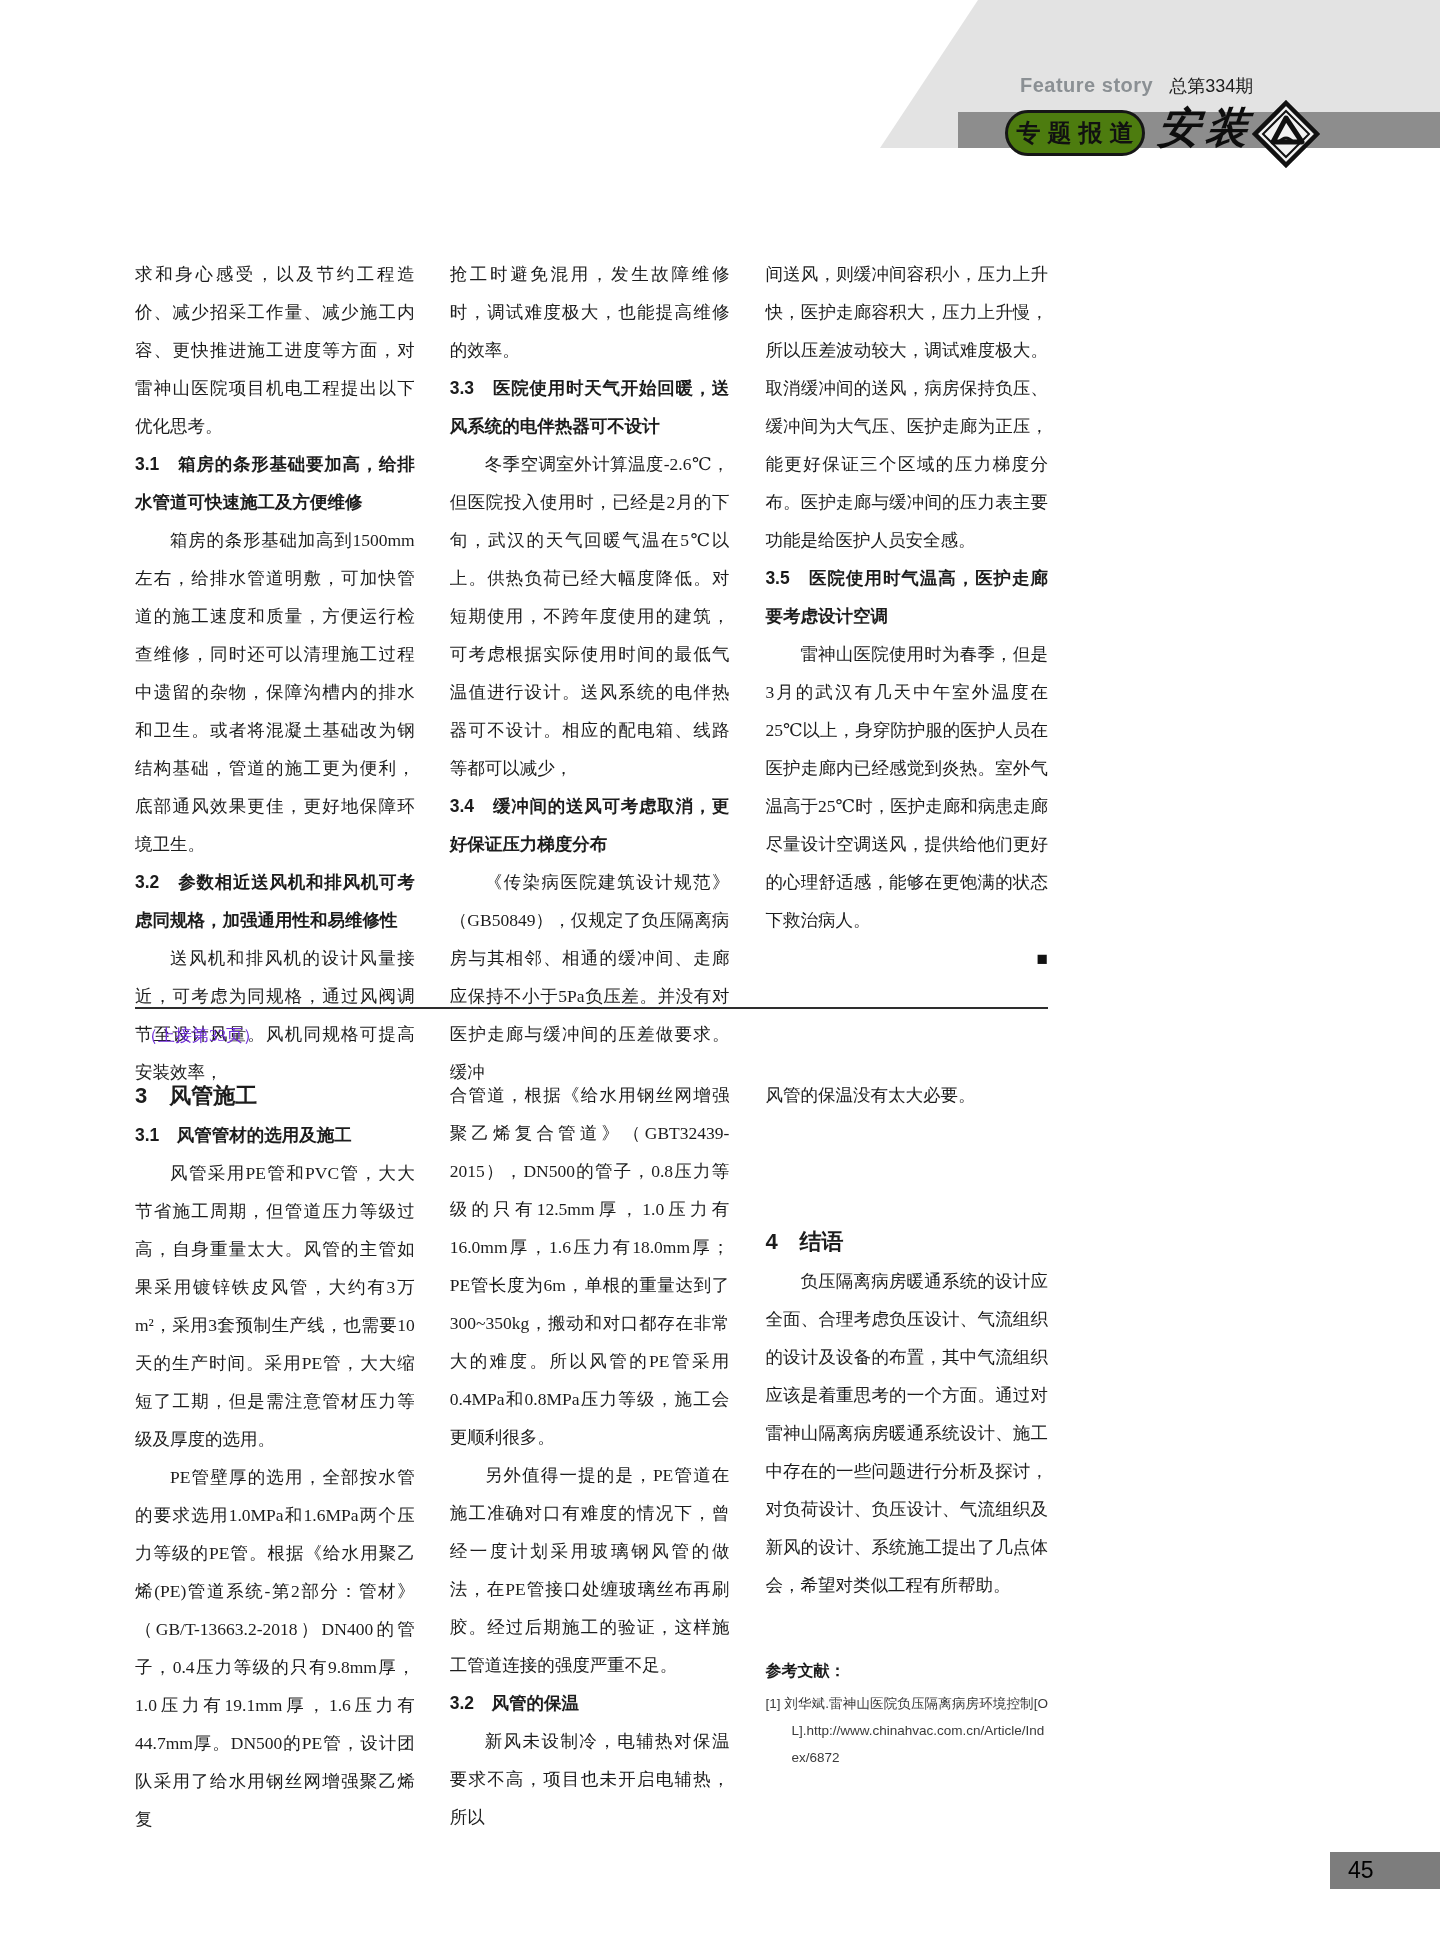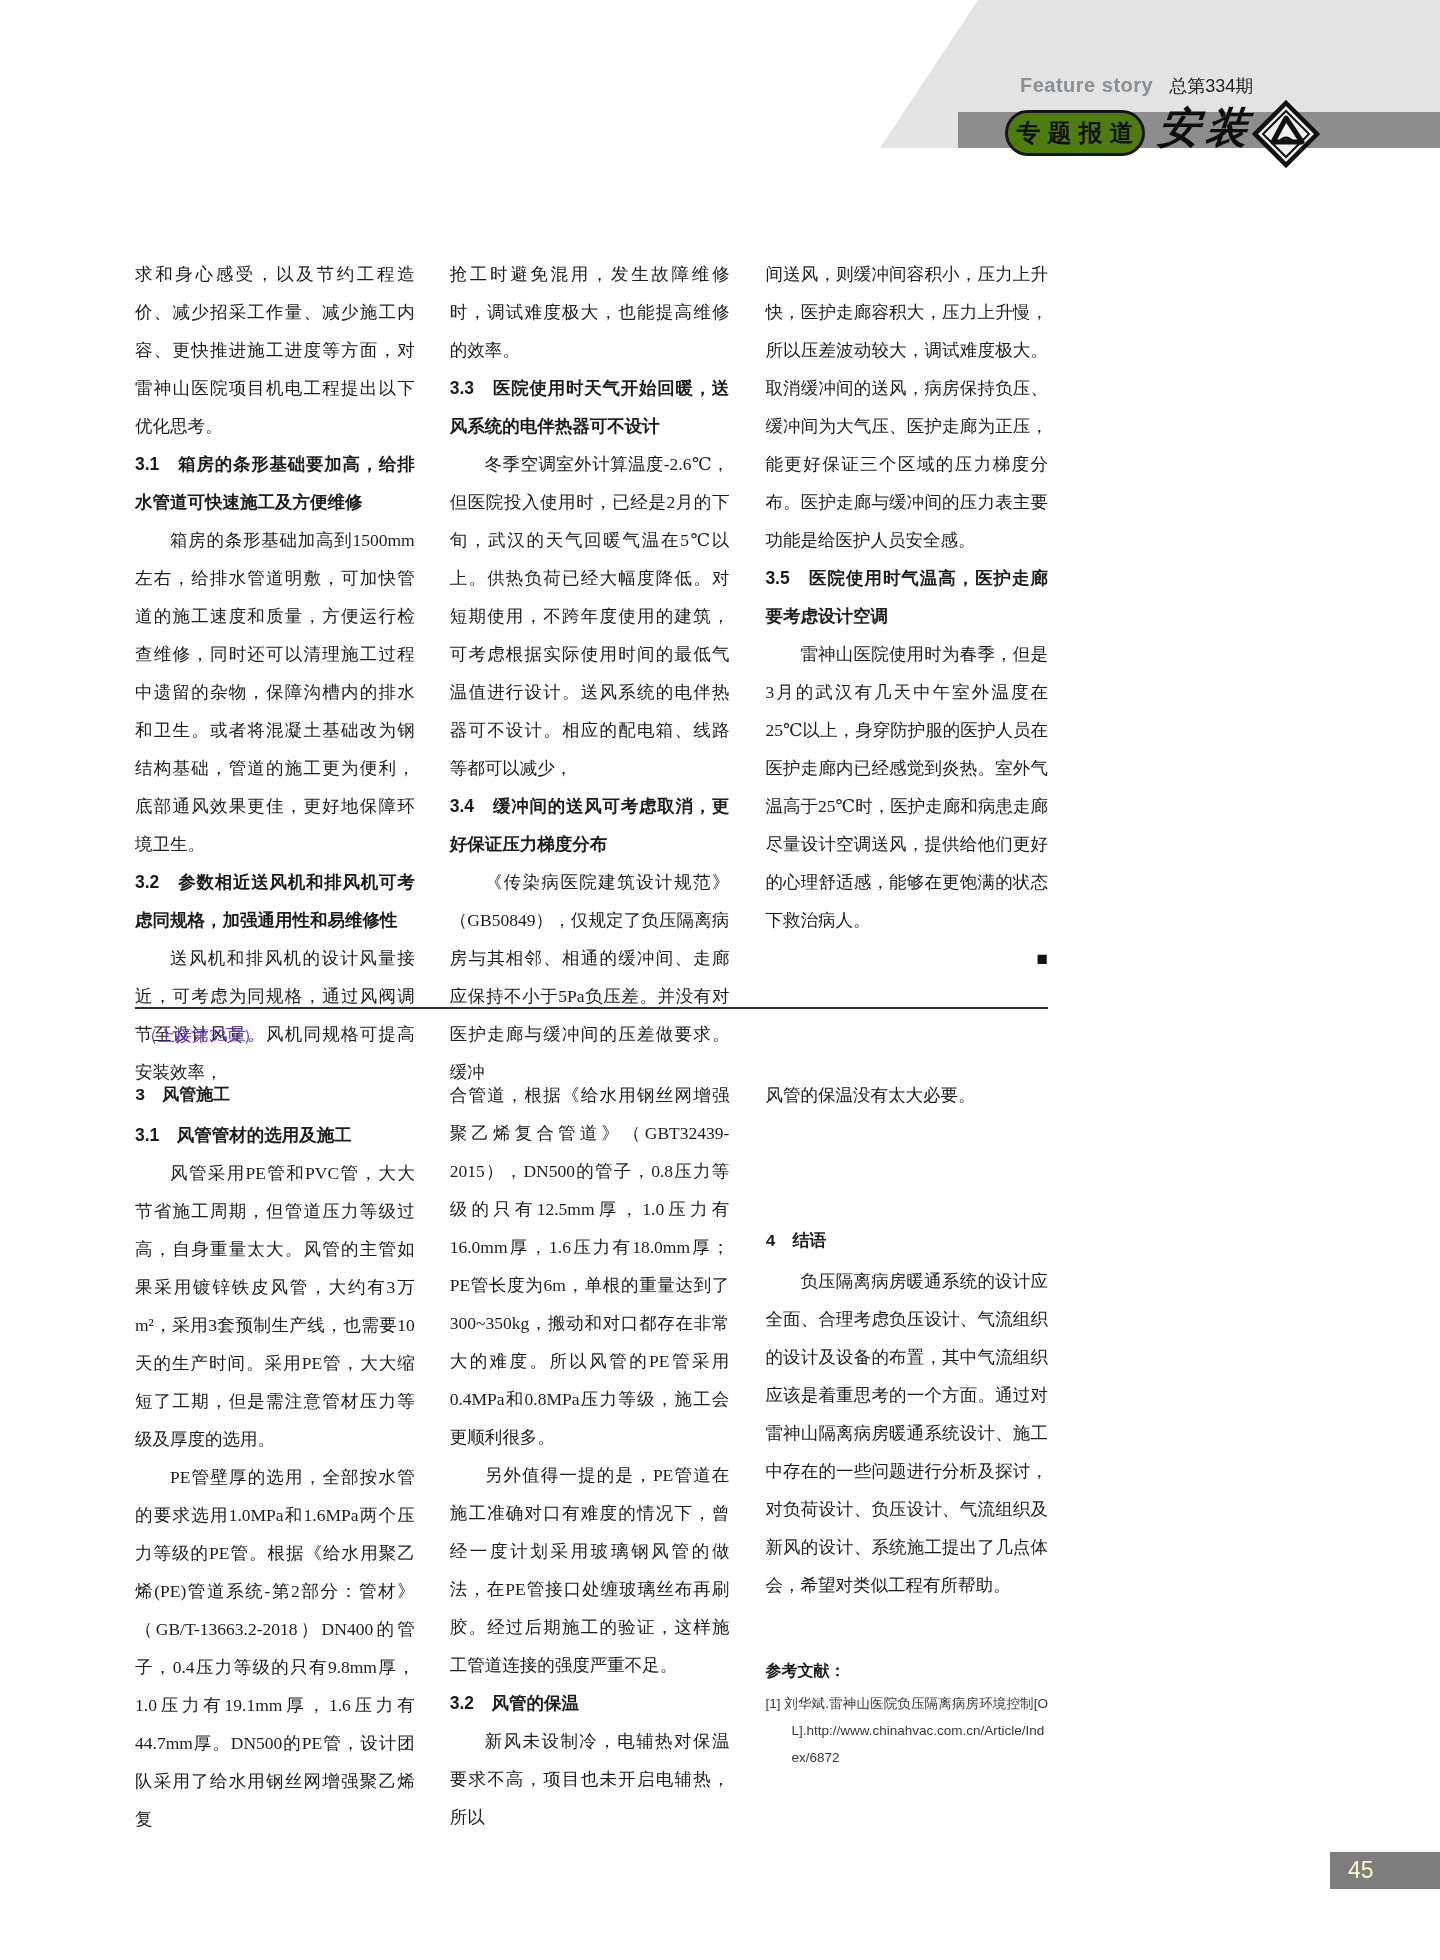--- a/index.html
+++ b/index.html
@@ -28,35 +28,35 @@
   .cols{position:absolute;left:135px;width:913px;display:flex;align-items:flex-start;}
   .cols.top{top:255px;}
   .cols.bottom{top:1076px;}
   .col{width:285px;font-size:17.5px;line-height:38px;text-align:justify;}
   .col:nth-child(2){margin-left:35px;}
   .col:nth-child(3){margin-left:36px;width:288px;}
   .blk{margin:0;}
   .blk-p{text-indent:2em;}
   .blk-pc{}
   .blk-h{font-weight:bold;font-family:"Liberation Sans","DejaVu Sans",sans-serif;}
-  .blk-h1{font-weight:bold;font-size:17px;line-height:40px;font-family:Liberation Mono, monospace;}
+  .blk-h1{font-weight:bold;font-size:22px;line-height:40px;font-family:Liberation Sans, sans-serif;}
   .blk-gap{height:108px;}
   .blk-gapsm{height:48px;}
   .blk-end{text-align:right;font-size:19px;line-height:40px;color:#111;}
   .blk-refh{font-weight:bold;font-size:16px;font-family:"Liberation Sans","DejaVu Sans",sans-serif;}
   .blk-ref{font-size:13.5px;line-height:27px;color:#3a3a3a;padding-left:26px;text-indent:-26px;
            word-break:break-all;font-family:"Liberation Sans","DejaVu Sans",sans-serif;}
 
   
   .divider{position:absolute;left:135px;top:1007px;width:913px;border-top:2px solid #2e2e2e;}
   .cont{position:absolute;left:141px;top:1021px;font-size:17px;line-height:30px;color:#6d28d9;}
 
   
   .pagenum{position:absolute;left:1330px;top:1852px;width:110px;height:37px;background:#7d7d7d;
-           color:#fef9c3;font-size:23px;line-height:37px;padding-left:18px;box-sizing:border-box;
+           color:#000000;font-size:23px;line-height:37px;padding-left:18px;box-sizing:border-box;
            font-family:"Liberation Sans","DejaVu Sans",sans-serif;}
 </style>
 </head>
 <body>
 
 <div class="page">
 
   <div class="deco"></div>
   <div class="band"></div>
 

